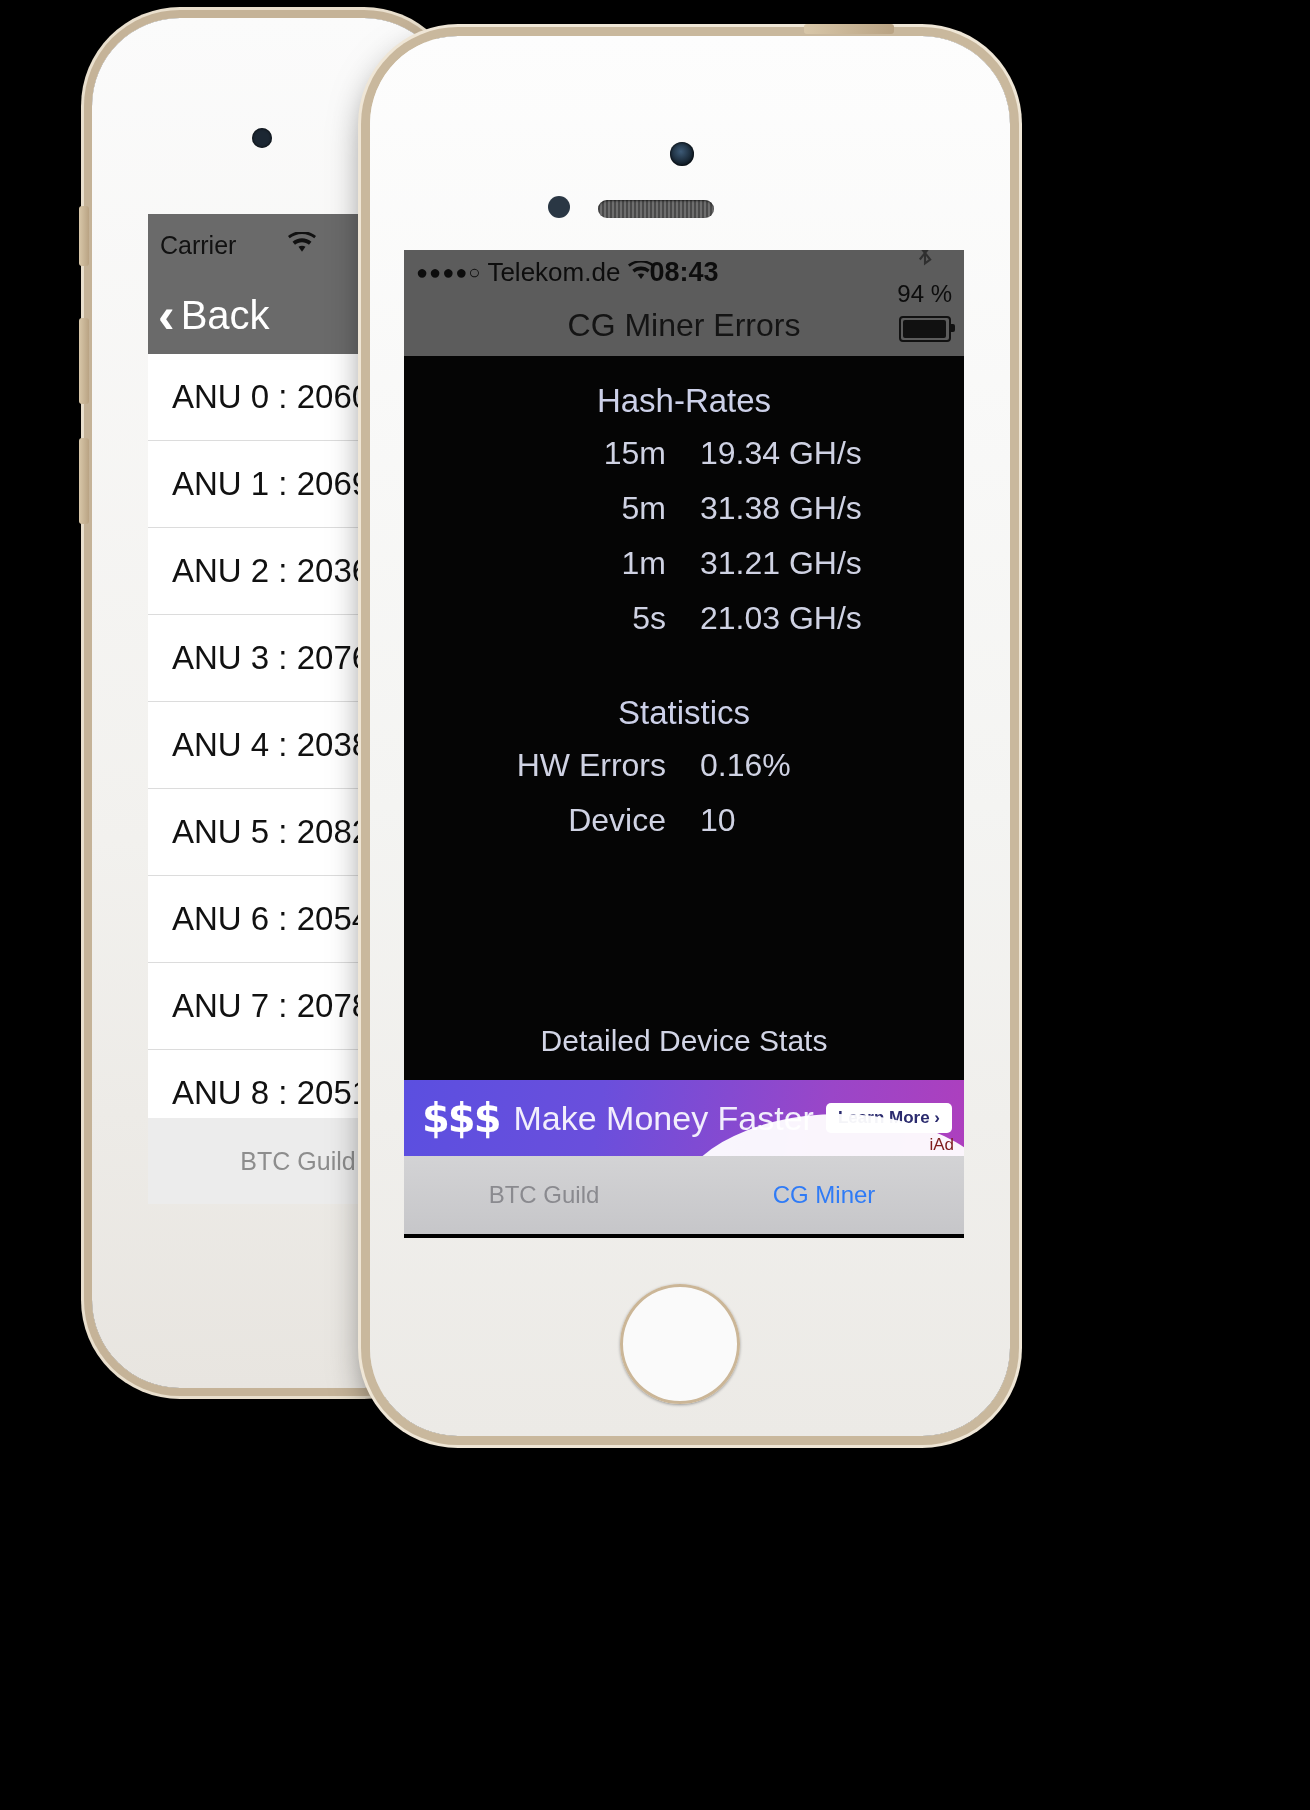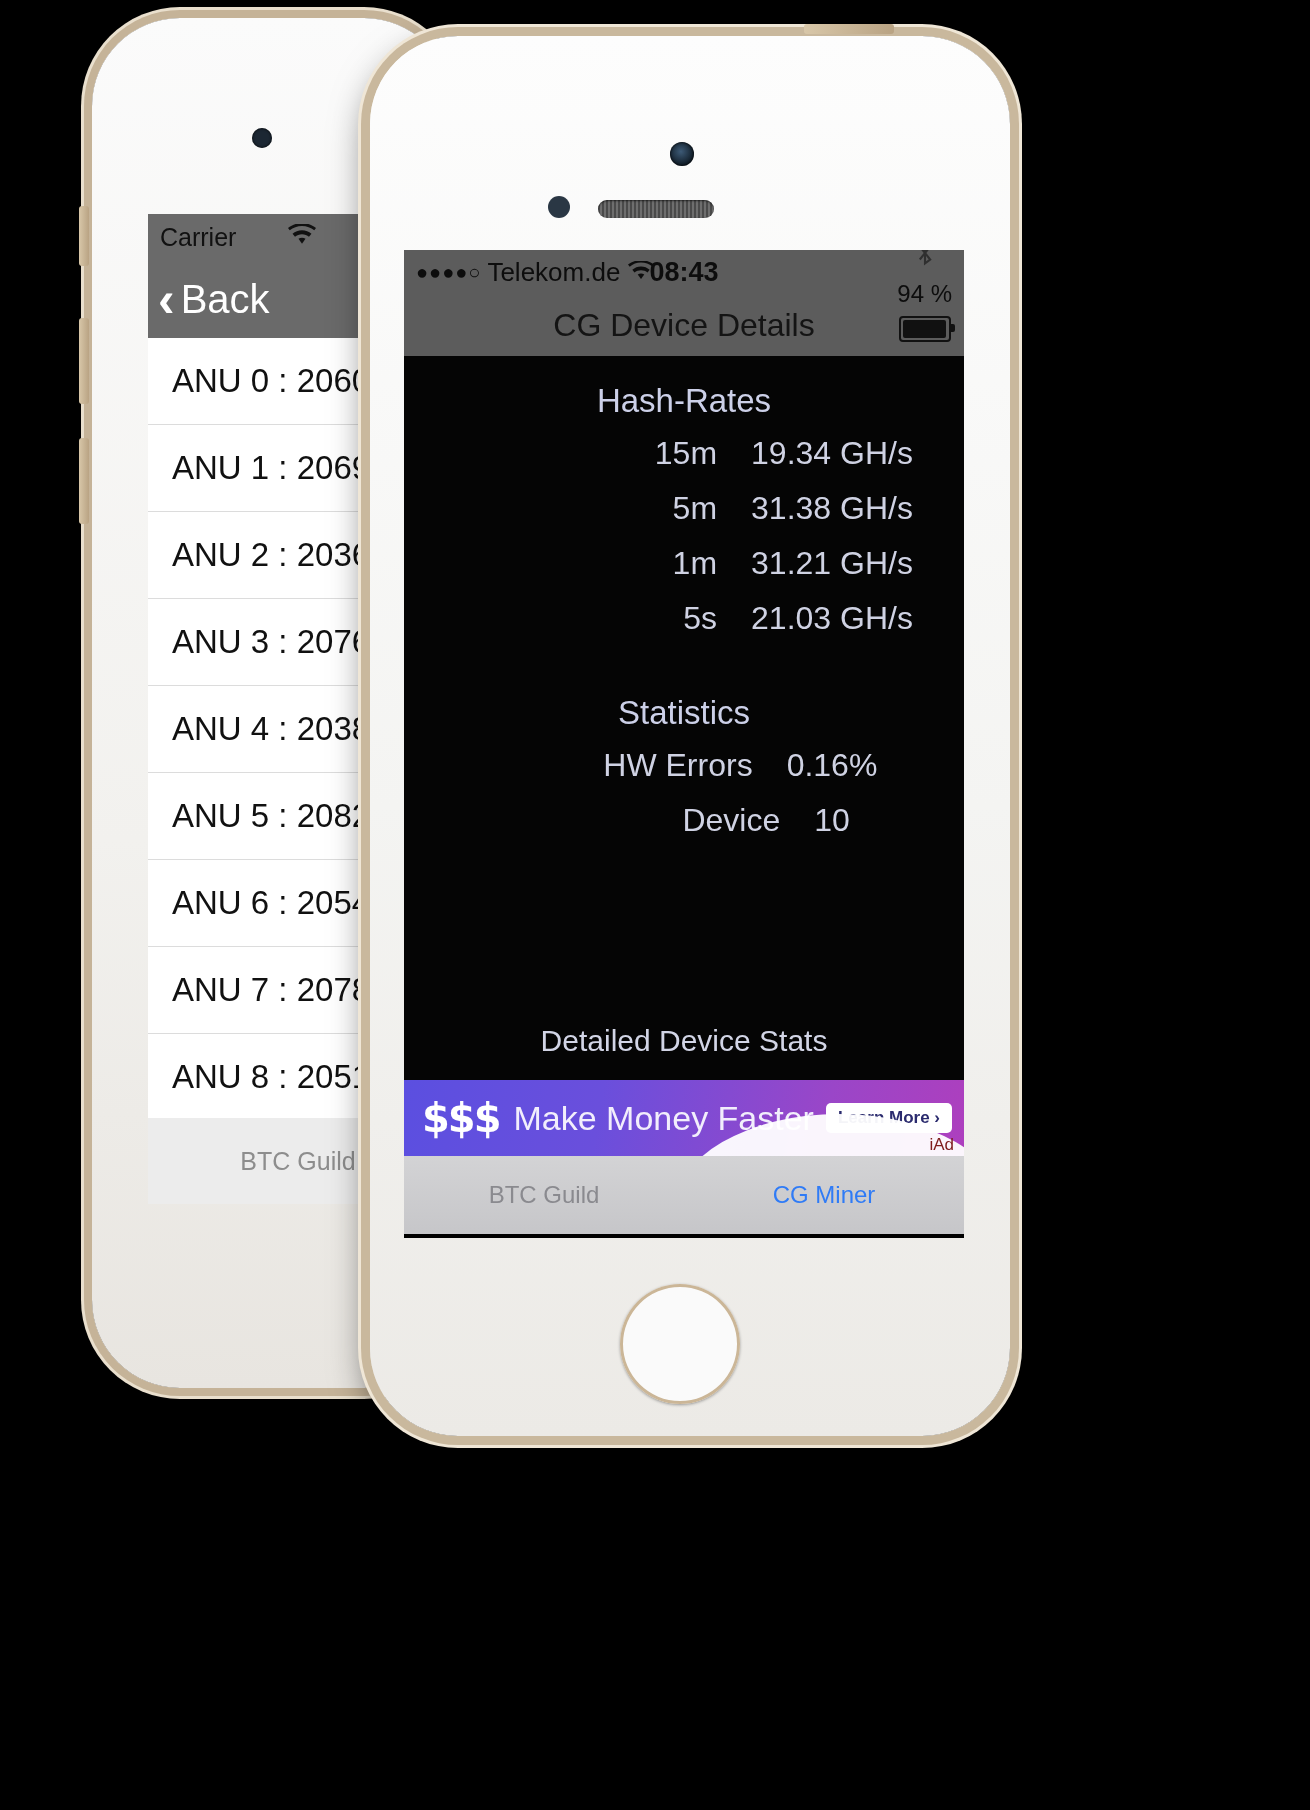--- a/index.html
+++ b/index.html
@@ -23,21 +23,21 @@
   .btn-side{position:absolute;background:linear-gradient(90deg,#d8c7a9,#b9a383);border-radius:3px;}
 
   
   #phone-back{left:92px;top:18px;width:360px;height:1370px;
               transform:rotate(0deg);
               background:linear-gradient(180deg,#fbfbfb 0%,#f2f1ee 60%,#e8e5e0 100%);
               box-shadow:0 0 0 8px #c5b398, 0 0 0 11px #e9dfcd, 0 12px 30px rgba(0,0,0,.6);}
   #phone-back .screen{left:56px;top:196px;width:300px;height:990px;background:#fff;}
 
   .bk-status{height:46px;background:#6a6a6a;display:flex;align-items:center;
-             padding:0 12px;color:#111;font-size:25px;gap:44px;}
+             padding:8px 12px;color:#111;font-size:25px;gap:44px;}
   .bk-status .carrier{font-weight:400;}
   .bk-nav{height:78px;background:#6a6a6a;display:flex;align-items:center;
           padding:0 10px;color:#fff;}
   .bk-nav .chev{font-size:50px;line-height:1;margin-right:6px;font-weight:700;}
   .bk-nav .lbl{font-size:40px;}
   .bk-list{background:#fff;}
   .bk-row{height:86px;display:flex;align-items:center;padding-left:24px;
           font-size:33px;color:#111;border-bottom:1px solid #dcdcdc;white-space:nowrap;}
   .bk-row.faded{color:#cfcfcf;border-bottom:none;}
   .bk-tabbar{position:absolute;left:56px;top:1100px;width:300px;height:86px;
@@ -71,21 +71,21 @@
              border-radius:2px;display:block;}
 
   .ios-nav{height:62px;background:#5c5c5c;display:flex;align-items:center;
            justify-content:center;}
   .ios-nav .title{font-size:32px;color:#141414;font-weight:400;}
 
   .ios-body{background:#050505;height:724px;position:relative;color:#d9dcea;}
   .sec-head{text-align:center;font-size:33px;color:#ccd0e8;padding-top:26px;
             padding-bottom:6px;font-weight:400;}
   .kv{display:flex;align-items:center;font-size:32px;color:#cfd2e3;
-      padding:9px 0;justify-content:center;}
+      padding:9px 0;}
   .kv .k{width:262px;text-align:right;padding-right:34px;}
   .kv .v{text-align:left;}
   .sec-gap{height:22px;}
   .detail-link{position:absolute;left:0;right:0;bottom:22px;text-align:center;
                font-size:30px;color:#d2d5e6;}
 
   .ad{height:76px;position:relative;overflow:hidden;
       background:linear-gradient(100deg,#5b4fe0 0%,#6a4fdc 35%,#9a46c8 75%,#ad3fbe 100%);
       display:flex;align-items:center;padding-left:18px;}
   .ad .money{font-size:40px;font-weight:700;color:#fff;letter-spacing:-2px;
@@ -183,21 +183,21 @@
           </svg>
         </span>
         <span style="font-size:24px;">94 %</span>
         <span class="battery">
             <i></i>
           </span>
       </span>
     </div>
 
     <div class="ios-nav">
-      <span class="title">CG Device Details</span>
+      <span class="title">CG Miner Errors</span>
     </div>
 
     <div class="ios-body">
 
       <div class="sec-head">Hash-Rates</div>
 
       <div class="kv">
         <span class="k">15m</span>
         <span class="v">19.34 GH/s</span>
       </div>

